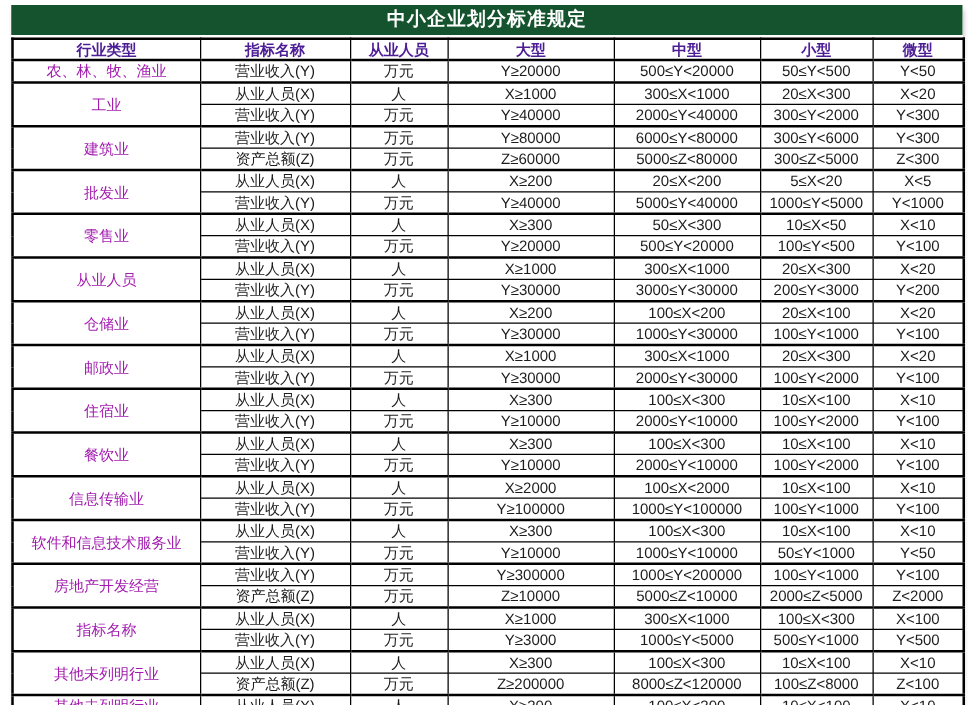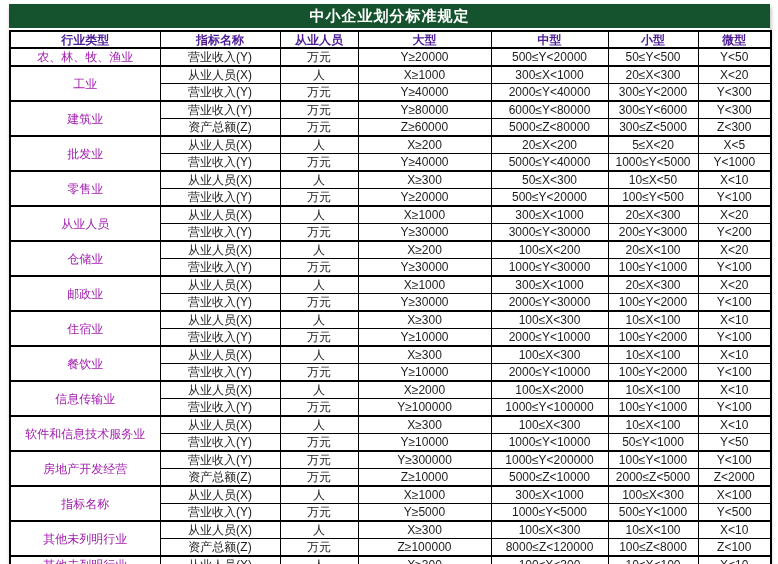--- a/index.html
+++ b/index.html
@@ -300,38 +300,38 @@
           <td>从业人员(X)</td>
           <td>人</td>
           <td>X≥1000</td>
           <td>300≤X&lt;1000</td>
           <td>100≤X&lt;300</td>
           <td>X&lt;100</td>
         </tr>
         <tr>
           <td>营业收入(Y)</td>
           <td>万元</td>
-          <td>Y≥5000</td>
+          <td>Y≥3000</td>
           <td>1000≤Y&lt;5000</td>
           <td>500≤Y&lt;1000</td>
           <td>Y&lt;500</td>
         </tr>
         <tr class="group-start">
           <td rowspan="2" class="industry">其他未列明行业</td>
           <td>从业人员(X)</td>
           <td>人</td>
           <td>X≥300</td>
           <td>100≤X&lt;300</td>
           <td>10≤X&lt;100</td>
           <td>X&lt;10</td>
         </tr>
         <tr>
           <td>资产总额(Z)</td>
           <td>万元</td>
-          <td>Z≥100000</td>
+          <td>Z≥200000</td>
           <td>8000≤Z&lt;120000</td>
           <td>100≤Z&lt;8000</td>
           <td>Z&lt;100</td>
         </tr>
         <tr class="group-start">
           <td rowspan="1" class="industry">其他未列明行业</td>
           <td>从业人员(X)</td>
           <td>人</td>
           <td>X≥300</td>
           <td>100≤X&lt;300</td>

